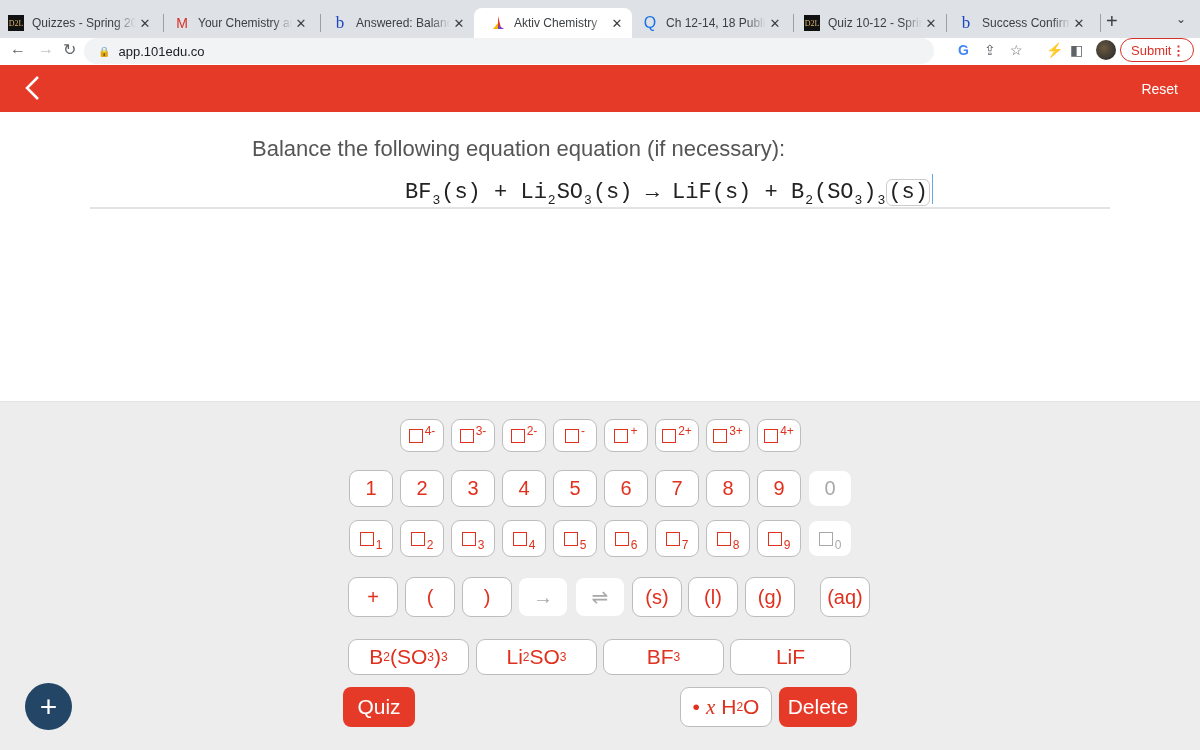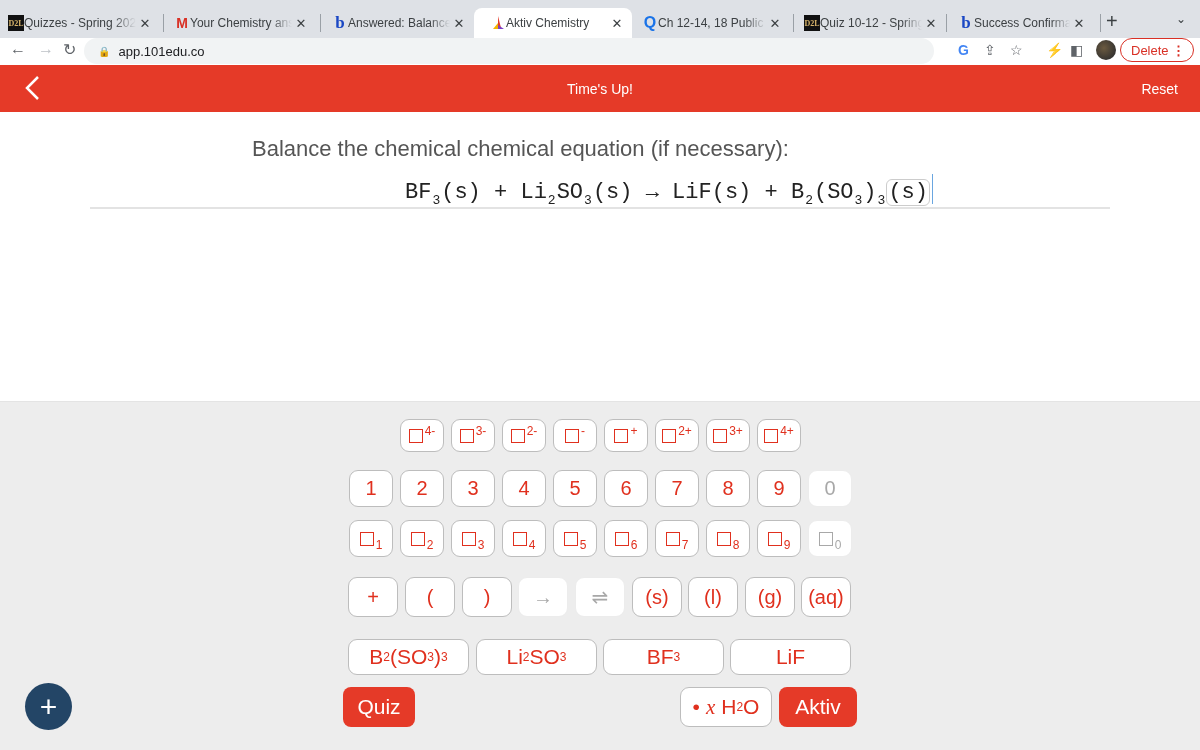--- a/index.html
+++ b/index.html
@@ -2,21 +2,21 @@
 <html><head>
 <meta charset="utf-8">
 <style>
   * { box-sizing: border-box; margin: 0; padding: 0; }
   html, body { width: 1200px; height: 750px; overflow: hidden; }
   body { font-family: "Liberation Sans", sans-serif; background: #fff; position: relative; }
 
   
   .tabstrip { position: absolute; left: 0; top: 0; width: 1200px; height: 38px; background: #dee1e6; }
   .tab { position: absolute; top: 8px; height: 30px; display: flex; align-items: center; font-size: 12px; color: #3c4043; padding-left: 8px; }
-  .tab .fav { width: 16px; height: 16px; display: inline-flex; align-items: center; justify-content: center; font-size: 10px; font-weight: bold; flex: none; text-align: center; }
+  .tab .fav { width: 16px; height: 16px; margin-right: 8px; display: inline-flex; align-items: center; justify-content: center; font-size: 10px; font-weight: normal; flex: none; text-align: center; }
   .tab .ttl { white-space: nowrap; overflow: hidden; flex: 1; -webkit-mask-image: linear-gradient(to right, #000 80%, transparent); mask-image: linear-gradient(to right, #000 80%, transparent); }
   .tab .x { font-size: 13px; color: #3c4043; width: 18px; text-align: center; flex: none; margin-right: 6px; }
   .tab.active { background: #fff; border-radius: 8px 8px 0 0; }
   .tab-sep { position: absolute; top: 14px; width: 1px; height: 18px; background: #9aa0a6; }
   .fav-d2l { background: #111; color: #d9b56b; font-size: 8px !important; font-family: "Liberation Serif", serif; }
   .fav-gmail { color: #d93025; font-size: 14px !important; }
   .fav-b { color: #1a47c4; font-size: 17px !important; font-family: "Liberation Serif", serif; }
   .fav-q { color: #1a73e8; font-size: 16px !important; }
   .newtab { position: absolute; left: 1090px; top: 10px; font-size: 20px; color: #3c4043; }
   .tabmenu { position: absolute; left: 1176px; top: 12px; font-size: 12px; color: #3c4043; }
@@ -125,33 +125,32 @@
     <span>app.101edu.co</span>
   </div>
   <span class="tb-icon g-icon" style="left:958px">G</span>
   <span class="tb-icon" style="left:984px">⇪</span>
   <span class="tb-icon" style="left:1010px">☆</span>
   <span class="tb-icon" style="left:1046px">⚡</span>
   <span class="tb-icon" style="left:1070px">◧</span>
 </div>
 <div class="avatar"></div>
 <div class="update-btn">
-  <span>Delete</span>
+  <span>Submit</span>
   <span class="dots">⋮</span>
 </div>
 
 <div class="appbar">
   <svg class="back-icon" viewBox="0 0 24 28">
       <polyline points="16,3 5,14 16,25" fill="none" stroke="#fff" stroke-width="2.5"></polyline>
     </svg>
-  <div class="timer">Time's Up!</div>
   <div class="submit">Reset</div>
 </div>
 
-<div class="prompt">Balance the chemical chemical equation (if necessary):</div>
+<div class="prompt">Balance the following equation equation (if necessary):</div>
 <div class="equation">
   <span><span>BF</span><sub>3</sub><span>(s)</span></span>
   <span>+</span>
   <span><span>Li</span><sub>2</sub><span>SO</span><sub>3</sub><span>(s)</span></span>
   <span>→</span>
   <span><span>LiF</span><span>(s)</span></span>
   <span>+</span>
   <span><span>B</span><sub>2</sub><span>(SO</span><sub>3</sub><span>)</span><sub>3</sub><span class="cursor-box">(s)</span></span><span class="caret"></span>
 </div>
 <div class="eq-line"></div>
@@ -244,21 +243,21 @@
     </div>
 
   <div class="key sym" style="left:348px">+</div>
   <div class="key sym" style="left:405px">(</div>
   <div class="key sym" style="left:462px">)</div>
   <div class="key sym disabled" style="left:518px">→</div>
   <div class="key sym disabled" style="left:575px">⇌</div>
   <div class="key sym" style="left:632px">(s)</div>
   <div class="key sym" style="left:688px">(l)</div>
   <div class="key sym" style="left:745px">(g)</div>
-  <div class="key sym" style="left:801px">(aq)</div>
+  <div class="key sym" style="left:820px">(aq)</div>
 
   <div class="key comp" style="left:348px">
     <span>B</span>
       <sub>2</sub>
       <span>(SO</span>
       <sub>3</sub>
       <span>)</span>
       <sub>3</sub>
   </div>
   <div class="key comp" style="left:476px">
@@ -276,16 +275,16 @@
   </div>
 
   <div class="red-btn" style="left:343px;top:285px;width:72px;height:40px">Quiz</div>
   <div class="key" style="left:680px;top:285px;width:92px;height:40px;font-size:21px">
     <span style="margin-right:6px">•</span>
       <span style="font-family:'Liberation Serif',serif;font-style:italic;margin-right:6px">x</span>
       <span>H</span>
       <sub>2</sub>
       <span>O</span>
   </div>
-  <div class="red-btn" style="left:779px;top:285px;width:78px;height:40px">Aktiv</div>
+  <div class="red-btn" style="left:779px;top:285px;width:78px;height:40px">Delete</div>
 </div>
 
 <div class="fab">+</div>
 
 </body></html>

